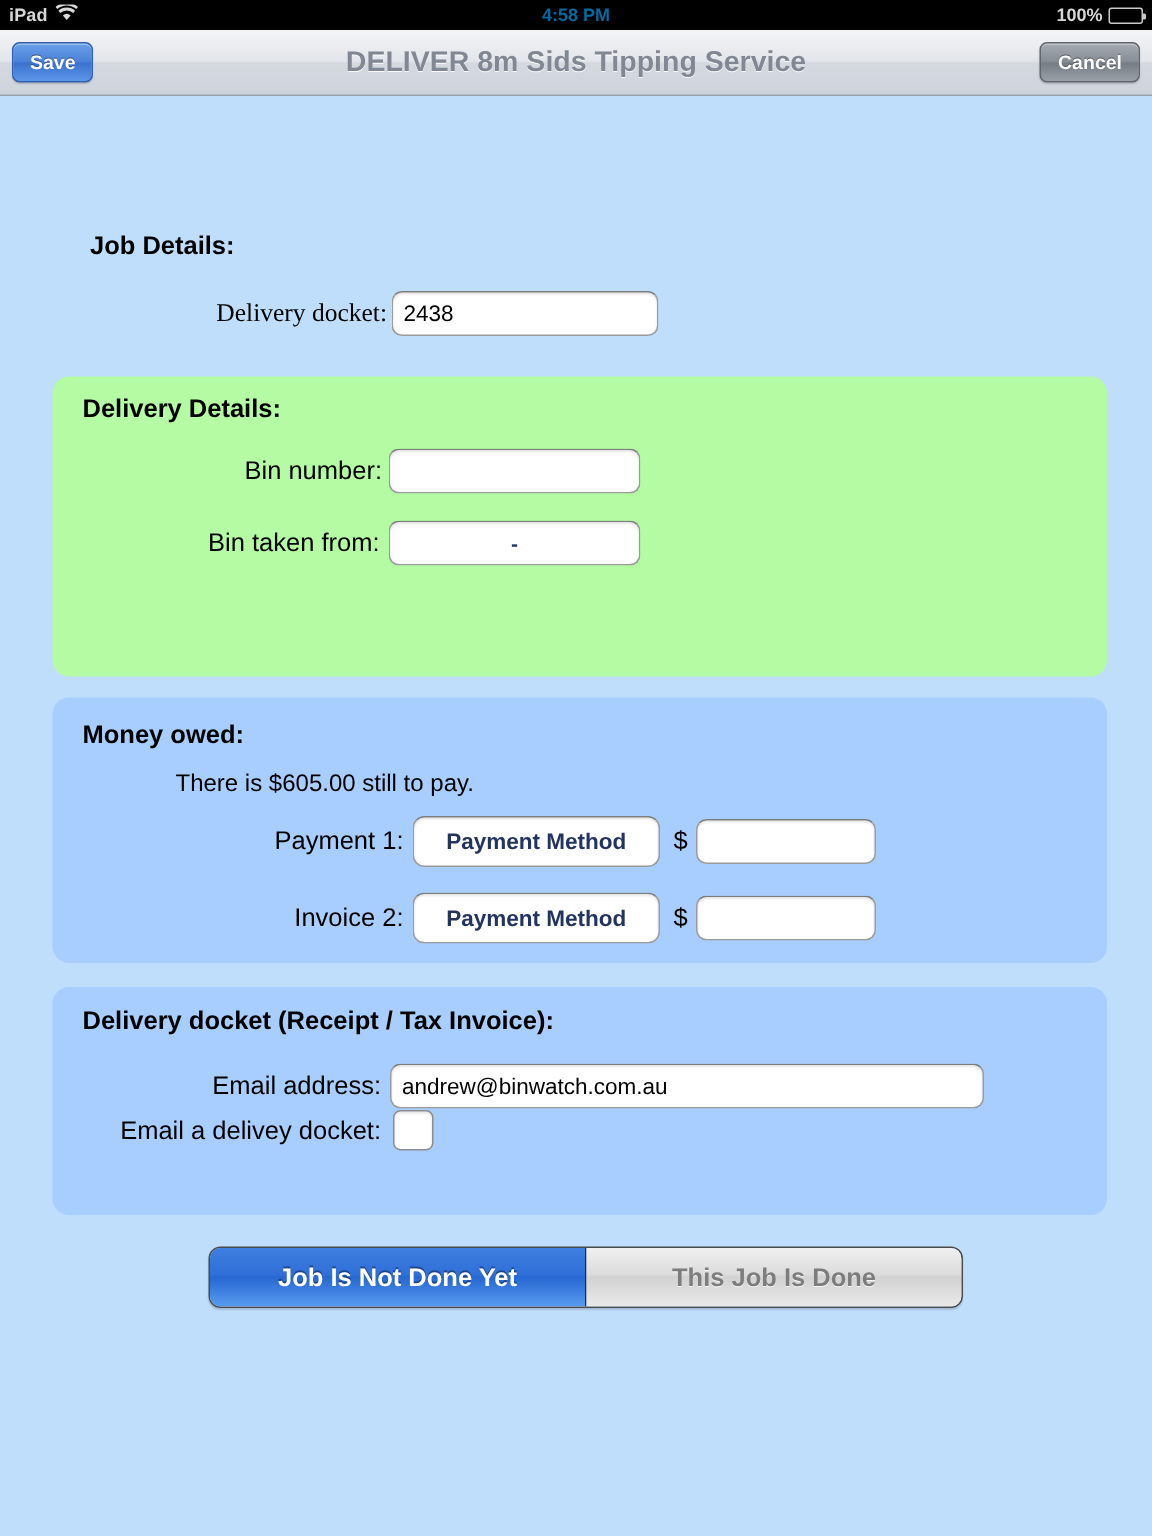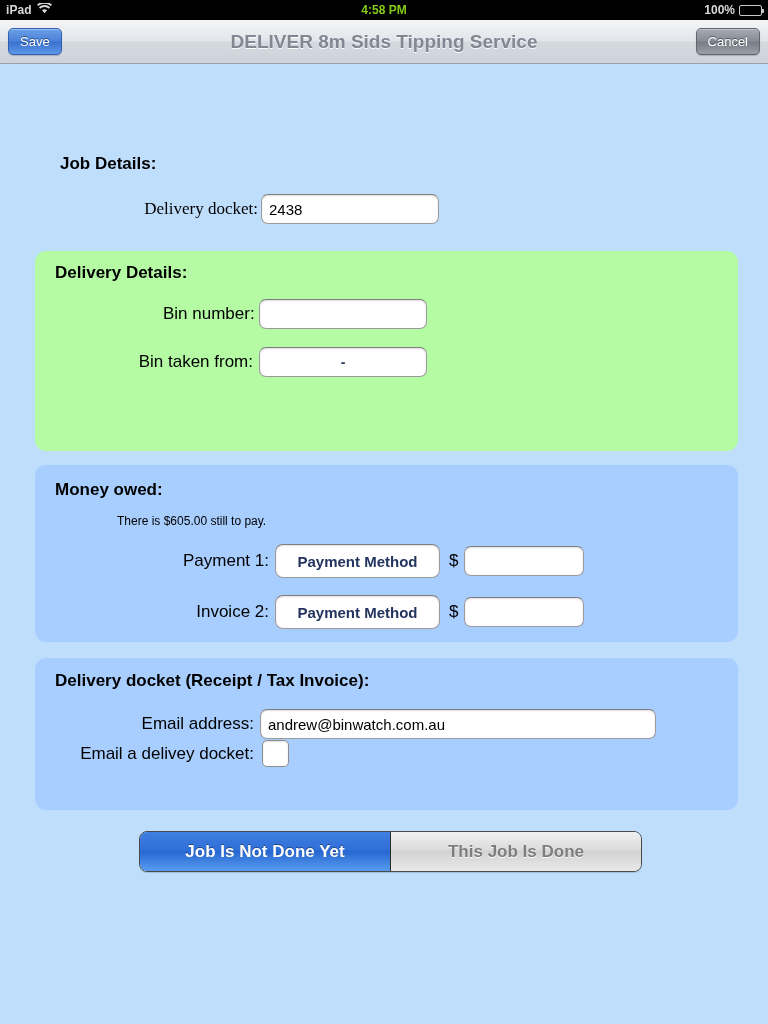--- a/index.html
+++ b/index.html
@@ -34,21 +34,21 @@
     gap: 5px;
   }
   .status-device { letter-spacing: 0.1px; }
   .wifi-icon { display: block; }
   .status-time {
     position: absolute;
     left: 0; right: 0;
     text-align: center;
     font-size: 12px;
     font-weight: bold;
-    color: #84cc16;
+    color: #0369a1;
     pointer-events: none;
   }
   .status-right {
     margin-left: auto;
     display: flex;
     align-items: center;
     gap: 4px;
   }
   .battery-pct { font-size: 12px; color: #d8d8d8; }
   .battery {
@@ -97,21 +97,21 @@
     text-shadow: 0 1px 0 rgba(255,255,255,0.9);
     white-space: nowrap;
     overflow: hidden;
     text-overflow: ellipsis;
   }
   .nav-btn {
     position: relative;
     z-index: 2;
     border-radius: 5px;
     font-size: 13px;
-    font-weight: normal;
+    font-weight: bold;
     color: #fff;
     text-shadow: 0 -1px 0 rgba(0,0,0,0.45);
     padding: 5px 11px;
     cursor: pointer;
     line-height: 15px;
     border: 1px solid;
   }
   .nav-btn.save {
     background: linear-gradient(to bottom, #6b9fe8 0%, #4b82d8 48%, #3a71cf 52%, #5d97e8 100%);
     border-color: #2f5fae;
@@ -196,21 +196,21 @@
   
   .panel-money {
     top: 401px;
     height: 177px;
     background: #a8ceff;
   }
   .panel-heading-money { position: absolute; left: 20px; top: 15px; }
   .money-note {
     position: absolute;
     left: 82px; top: 49px;
-    font-size: 12px;
+    font-size: 16px;
     color: #000;
   }
 
   .payment-row { position: absolute; display: flex; align-items: center; }
   .payment-row-1 { left: 134px; top: 79px; }
   .payment-row-2 { left: 134px; top: 130px; }
   .payment-row .field-label { width: 100px; }
   .pm-btn {
     width: 165px;
     margin-left: 6px;

